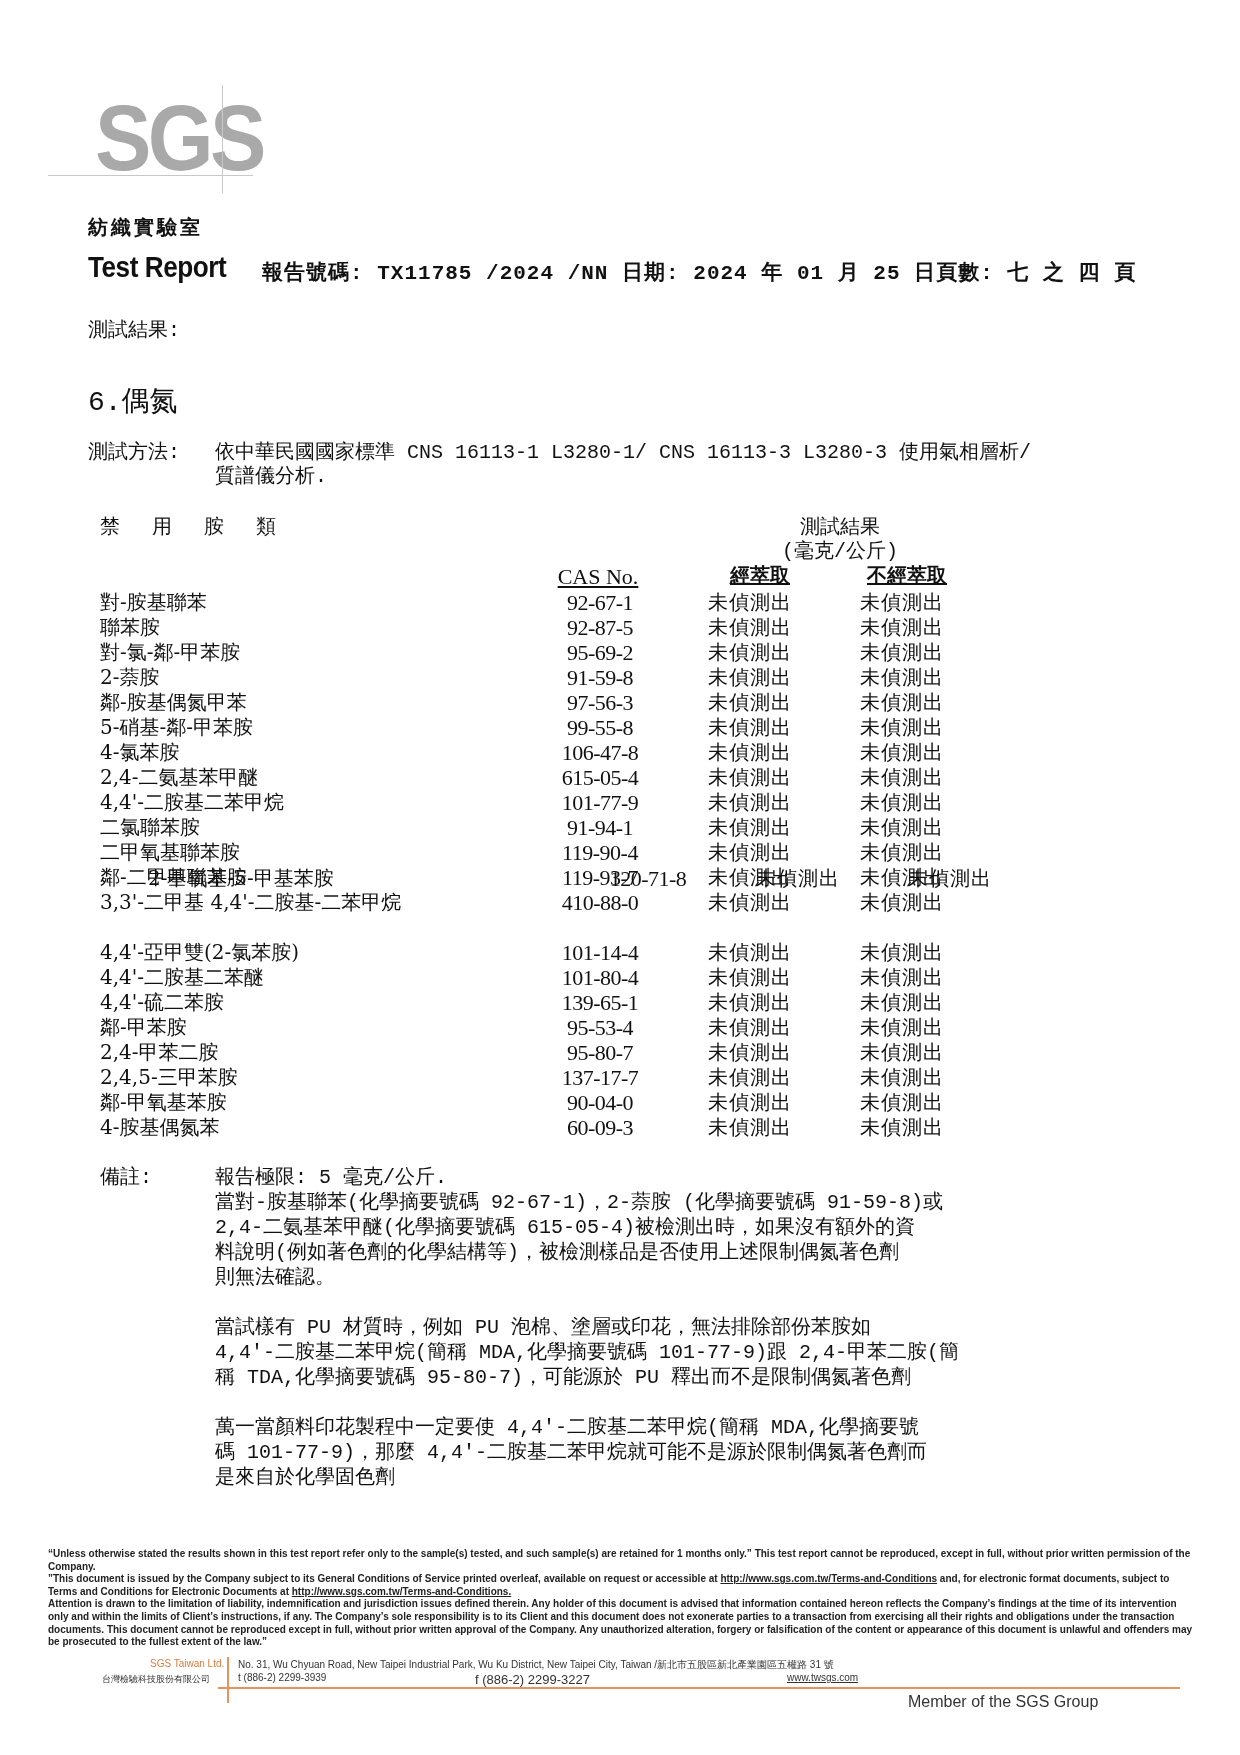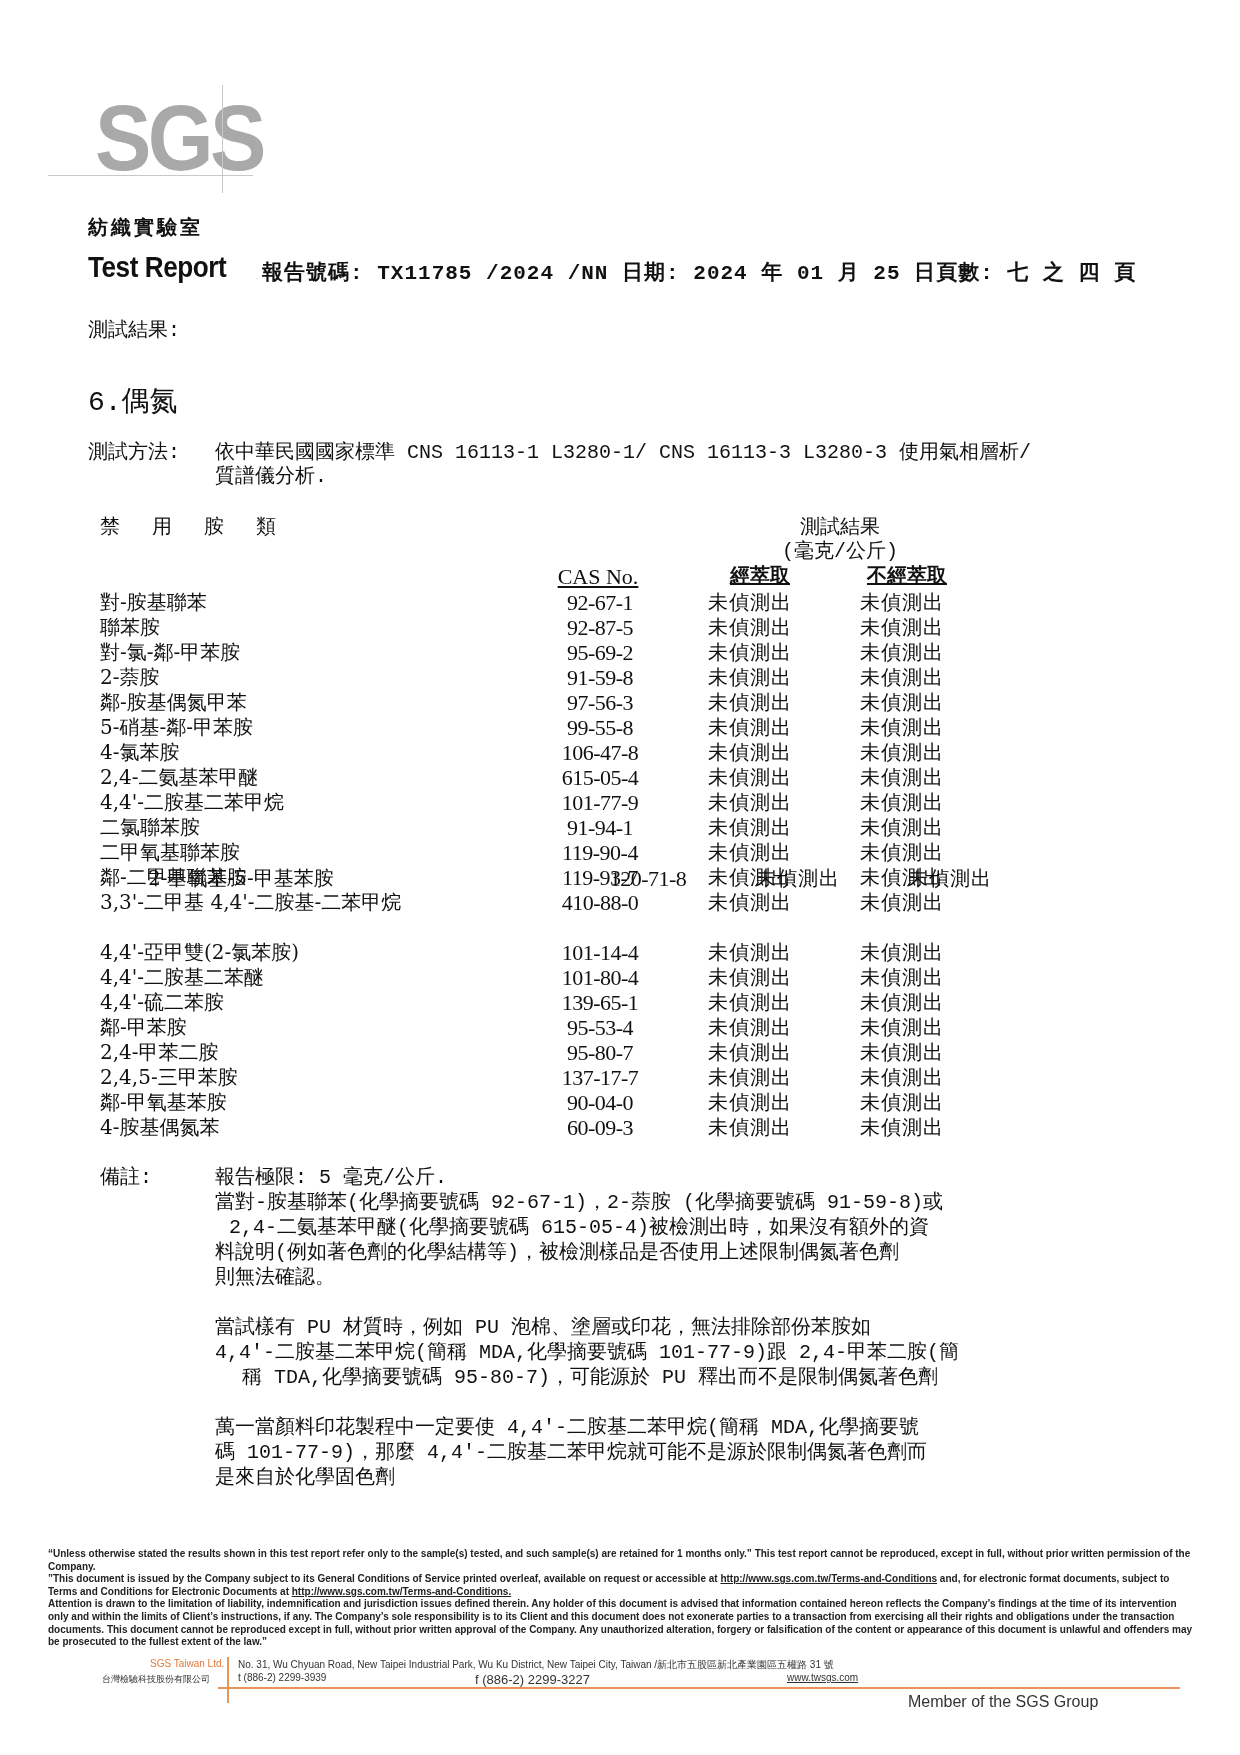--- a/index.html
+++ b/index.html
@@ -195,27 +195,27 @@
       <span class="name">4-胺基偶氮苯</span>
       <span class="cas">60-09-3</span>
       <span class="r1">未偵測出</span>
       <span class="r2">未偵測出</span>
     </div>
 </div>
 
 <div class="abs txt" style="left:100px; top:1165px;">備註:</div>
 <div class="abs notes" style="top:1165px;">報告極限: 5 毫克/公斤.</div>
 <div class="abs notes" style="top:1190px;">當對-胺基聯苯(化學摘要號碼 92-67-1)，2-萘胺 (化學摘要號碼 91-59-8)或</div>
-<div class="abs notes" style="top:1215px;margin-left:14px;">2,4-二氨基苯甲醚(化學摘要號碼 615-05-4)被檢測出時，如果沒有額外的資</div>
+<div class="abs notes" style="top:1215px;">2,4-二氨基苯甲醚(化學摘要號碼 615-05-4)被檢測出時，如果沒有額外的資</div>
 <div class="abs notes" style="top:1240px;">料說明(例如著色劑的化學結構等)，被檢測樣品是否使用上述限制偶氮著色劑</div>
 <div class="abs notes" style="top:1265px;">則無法確認。</div>
 
 <div class="abs notes" style="top:1315px;">當試樣有 PU 材質時，例如 PU 泡棉、塗層或印花，無法排除部份苯胺如</div>
 <div class="abs notes" style="top:1340px;">4,4'-二胺基二苯甲烷(簡稱 MDA,化學摘要號碼 101-77-9)跟 2,4-甲苯二胺(簡</div>
-<div class="abs notes" style="top:1365px;margin-left:27px;">稱 TDA,化學摘要號碼 95-80-7)，可能源於 PU 釋出而不是限制偶氮著色劑</div>
+<div class="abs notes" style="top:1365px;">稱 TDA,化學摘要號碼 95-80-7)，可能源於 PU 釋出而不是限制偶氮著色劑</div>
 
 <div class="abs notes" style="top:1415px;">萬一當顏料印花製程中一定要使 4,4'-二胺基二苯甲烷(簡稱 MDA,化學摘要號</div>
 <div class="abs notes" style="top:1440px;">碼 101-77-9)，那麼 4,4'-二胺基二苯甲烷就可能不是源於限制偶氮著色劑而</div>
 <div class="abs notes" style="top:1465px;">是來自於化學固色劑</div>
 
 <div class="abs legal">
   <p>“Unless otherwise stated the results shown in this test report refer only to the sample(s) tested, and such sample(s) are retained for 1 months only.” This test report cannot be reproduced, except in full, without prior written permission of the Company.</p>
   <p><span>”This document is issued by the Company subject to its General Conditions of Service printed overleaf, available on request or accessible at </span><span class="lnk">http://www.sgs.com.tw/Terms-and-Conditions</span><span> and, for electronic format documents, subject to Terms and Conditions for Electronic Documents at </span><span class="lnk">http://www.sgs.com.tw/Terms-and-Conditions.</span></p>
   <p>Attention is drawn to the limitation of liability, indemnification and jurisdiction issues defined therein. Any holder of this document is advised that information contained hereon reflects the Company’s findings at the time of its intervention only and within the limits of Client’s instructions, if any. The Company’s sole responsibility is to its Client and this document does not exonerate parties to a transaction from exercising all their rights and obligations under the transaction documents. This document cannot be reproduced except in full, without prior written approval of the Company. Any unauthorized alteration, forgery or falsification of the content or appearance of this document is unlawful and offenders may be prosecuted to the fullest extent of the law.”</p>
 </div>

